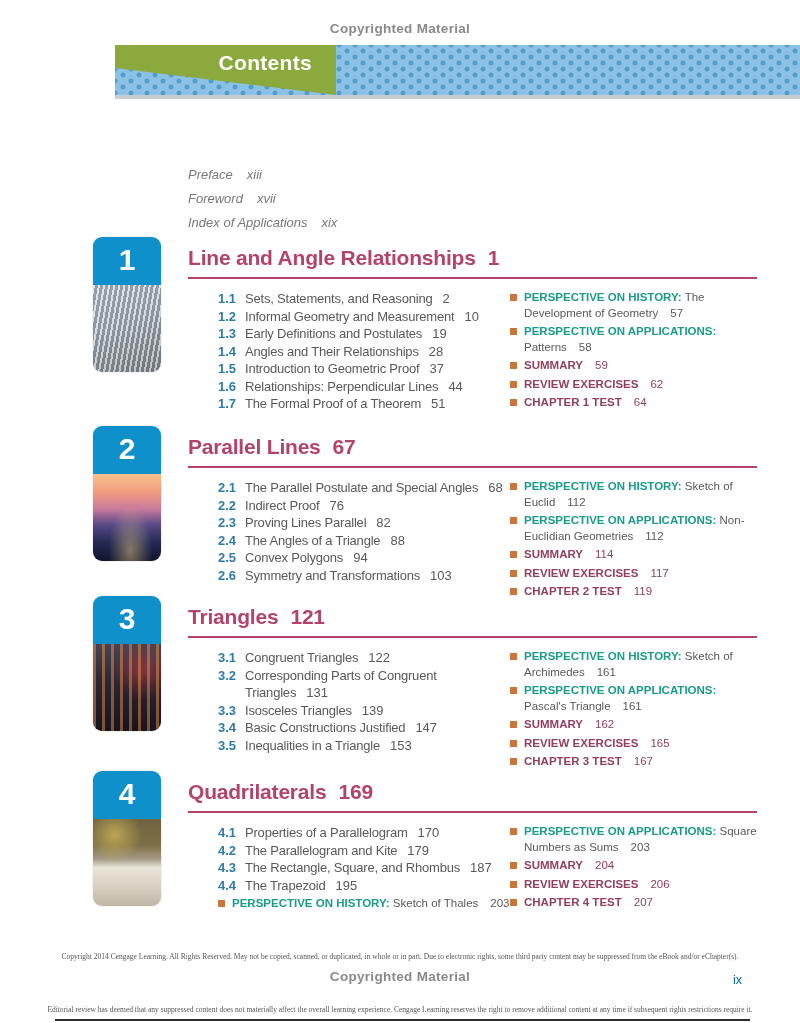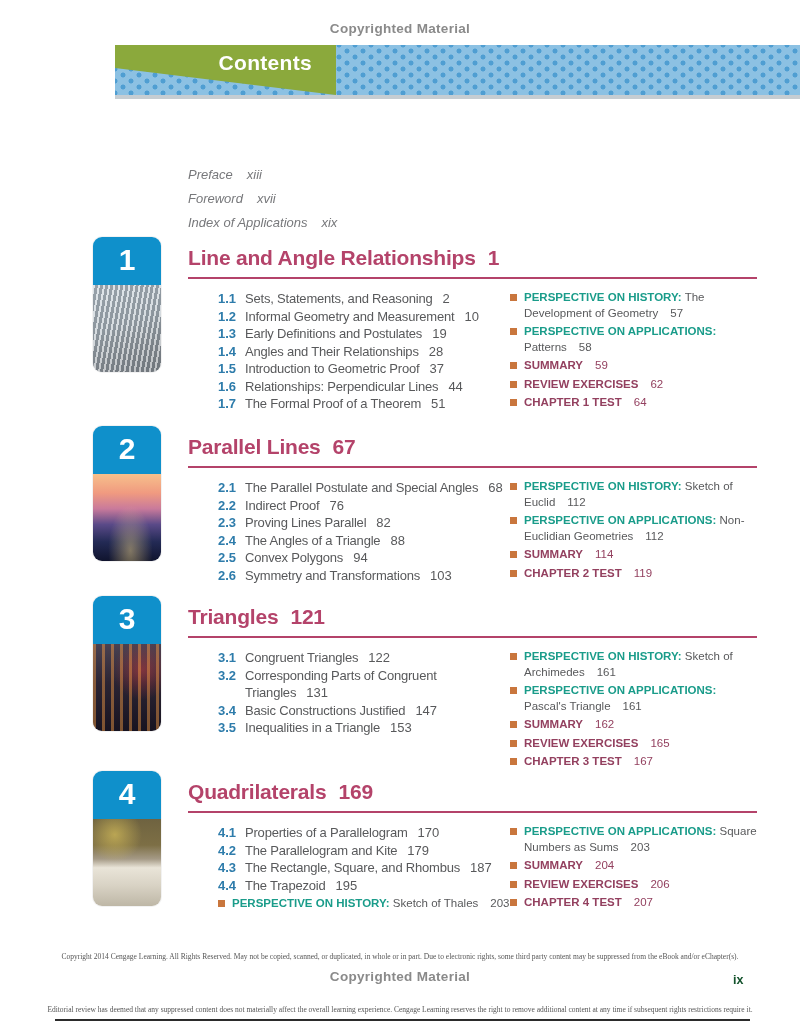--- a/index.html
+++ b/index.html
@@ -62,22 +62,22 @@
   .feat-body{flex:1;}
   .feat-label{font-weight:bold;}
   .feat-label.persp{color:#1a9c8a;}
   .feat-label.plain{color:#93405f;}
   .feat-pg{margin-left:12px;}
   .feat-pg.plain{color:#93405f;font-weight:normal;}
   .ch-left .feat{margin-top:2px;}
   
   .footer-copy{position:absolute;top:969px;left:0;width:100%;text-align:center;
     color:#8a8a8a;font-weight:bold;font-size:13.5px;letter-spacing:.3px;}
-  .page-num{position:absolute;top:973px;left:733px;color:#14532d;
-    font-weight:bold;font-size:12.5px;}
+  .page-num{position:absolute;top:973px;left:733px;color:#0369a1;
+    font-weight:normal;font-size:12.5px;}
   .fine{position:absolute;left:0;width:100%;text-align:center;color:#555;
     font-size:7.5px;line-height:11px;font-family:"Liberation Serif", serif;}
   .fine.l1{top:951px;} .fine.l2{top:1004px;}
   .bottom-rule{position:absolute;top:1019px;left:55px;right:50px;height:2px;background:#2b2b2b;}
 </style>
 </head>
 <body>
 
 <div class="top-copy">Copyrighted Material</div>
 
@@ -201,20 +201,24 @@
             <div class="feat">
               <span class="feat-bullet"></span>
               <span class="feat-body"><span class="feat-label persp">PERSPECTIVE ON APPLICATIONS:</span> <span class="feat-text">Non-Euclidian Geometries</span><span class="feat-pg ">112</span></span>
             </div>
             <div class="feat">
               <span class="feat-bullet"></span>
               <span class="feat-body"><span class="feat-label plain">SUMMARY</span><span class="feat-pg plain">114</span></span>
             </div>
             <div class="feat">
               <span class="feat-bullet"></span>
+              <span class="feat-body"><span class="feat-label plain">REVIEW EXERCISES</span><span class="feat-pg plain">117</span></span>
+            </div>
+            <div class="feat">
+              <span class="feat-bullet"></span>
               <span class="feat-body"><span class="feat-label plain">CHAPTER 2 TEST</span><span class="feat-pg plain">119</span></span>
             </div>
           </div>
         </div>
       </div>
     </div>
     <div class="chapter c3">
       <div class="badge">
         <div class="badge-top">3</div>
         <div class="badge-photo photo-ch3"></div>
@@ -226,20 +230,24 @@
           <div class="ch-left">
             <div class="sec">
               <span class="sec-num">3.1</span>
               <span class="sec-text">Congruent Triangles<span class="sec-pg">122</span></span>
             </div>
             <div class="sec">
               <span class="sec-num">3.2</span>
               <span class="sec-text">Corresponding Parts of Congruent Triangles<span class="sec-pg">131</span></span>
             </div>
             <div class="sec">
+              <span class="sec-num">3.3</span>
+              <span class="sec-text">Isosceles Triangles<span class="sec-pg">139</span></span>
+            </div>
+            <div class="sec">
               <span class="sec-num">3.4</span>
               <span class="sec-text">Basic Constructions Justified<span class="sec-pg">147</span></span>
             </div>
             <div class="sec">
               <span class="sec-num">3.5</span>
               <span class="sec-text">Inequalities in a Triangle<span class="sec-pg">153</span></span>
             </div>
           </div>
           <div class="ch-right">
             <div class="feat">

